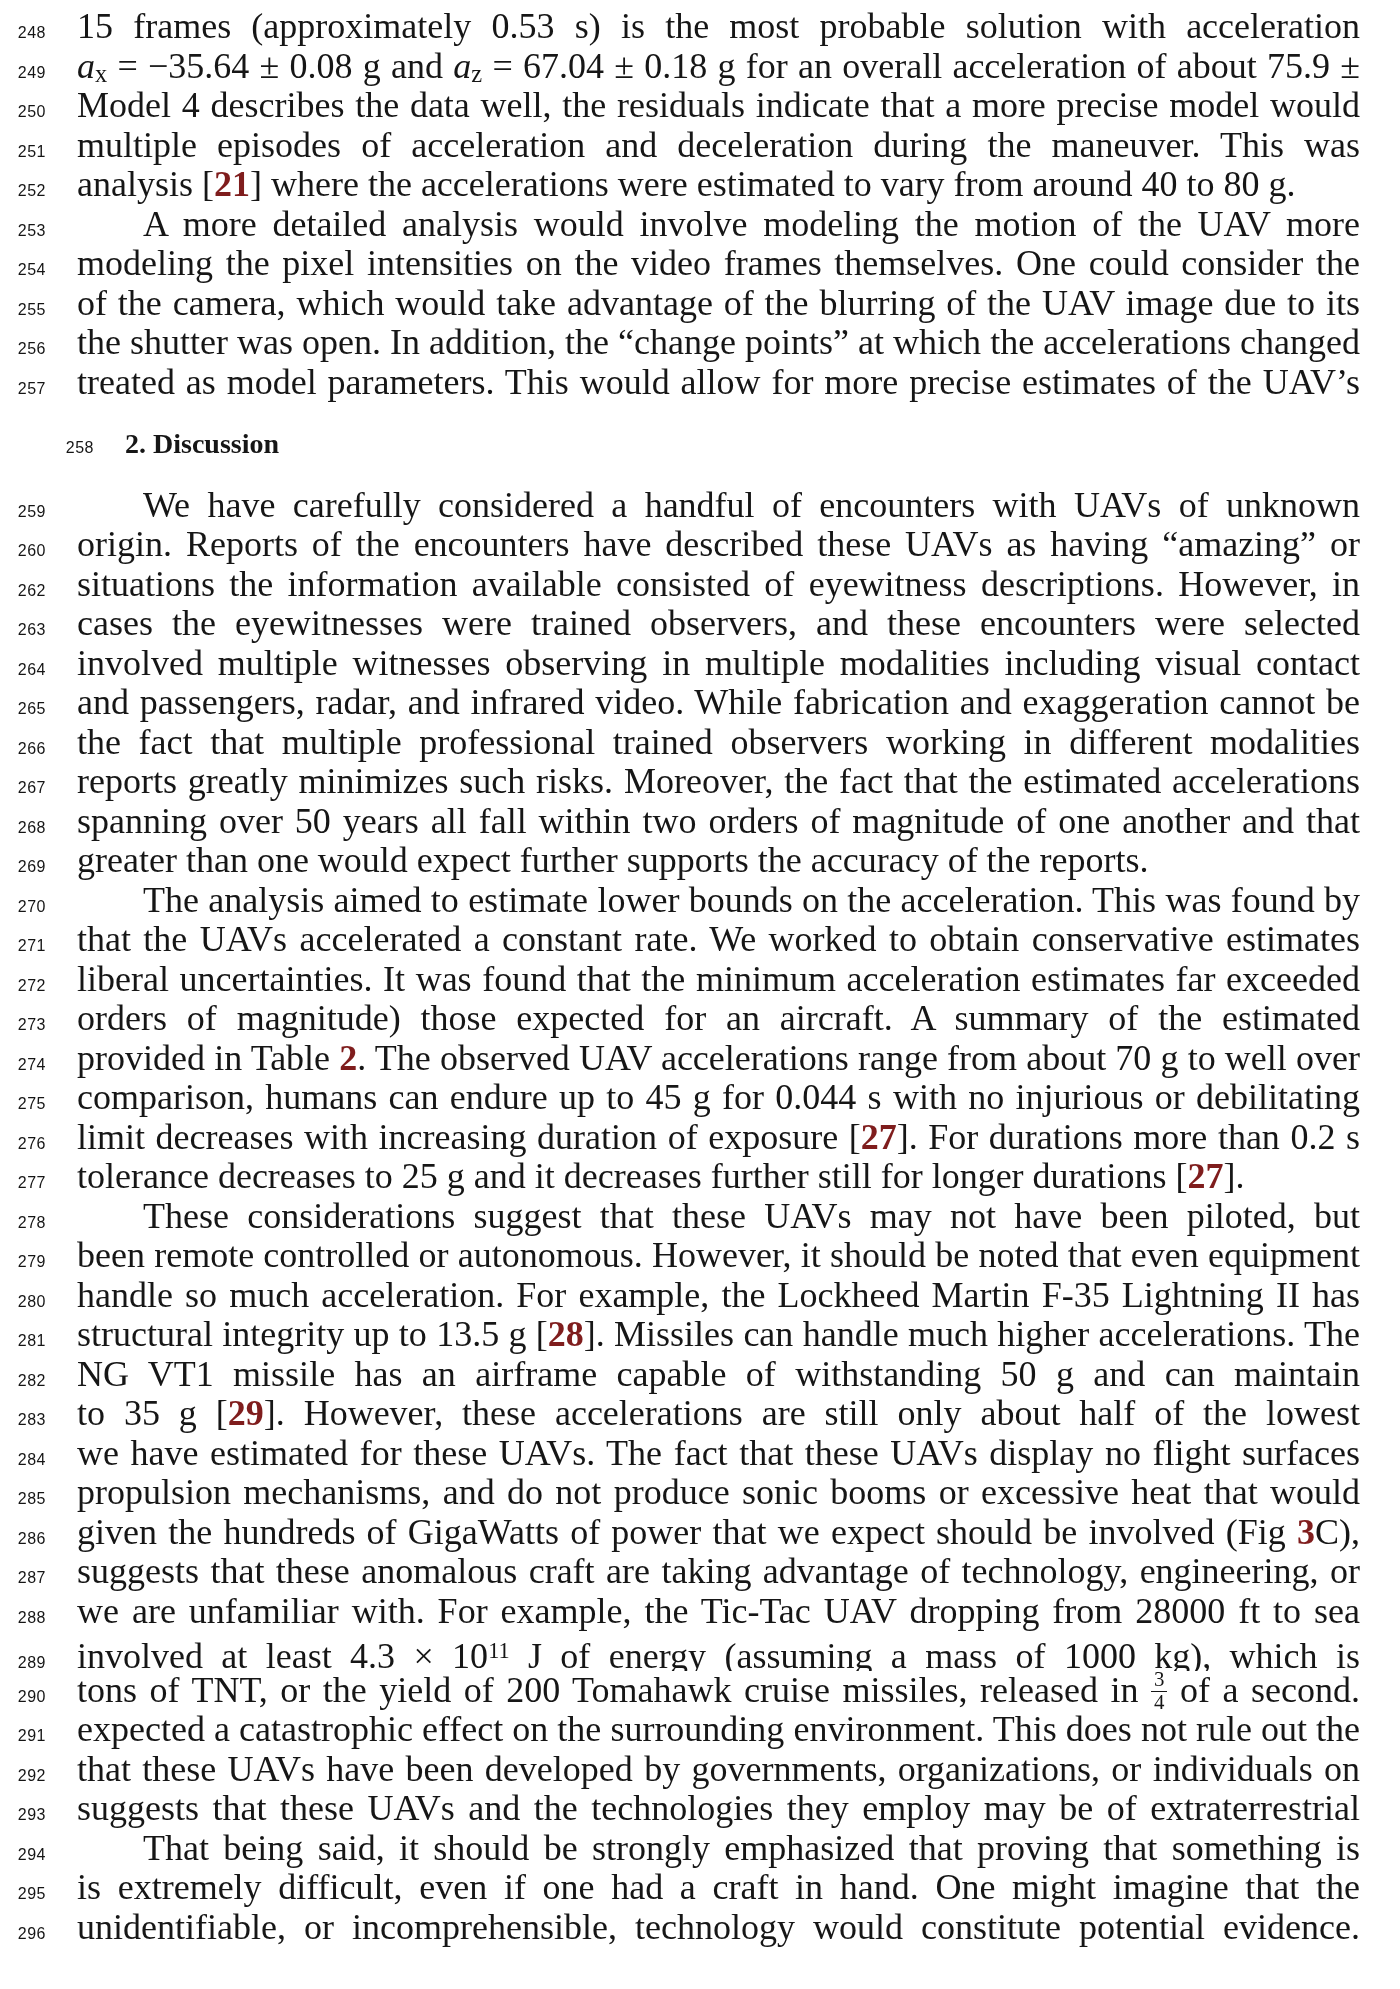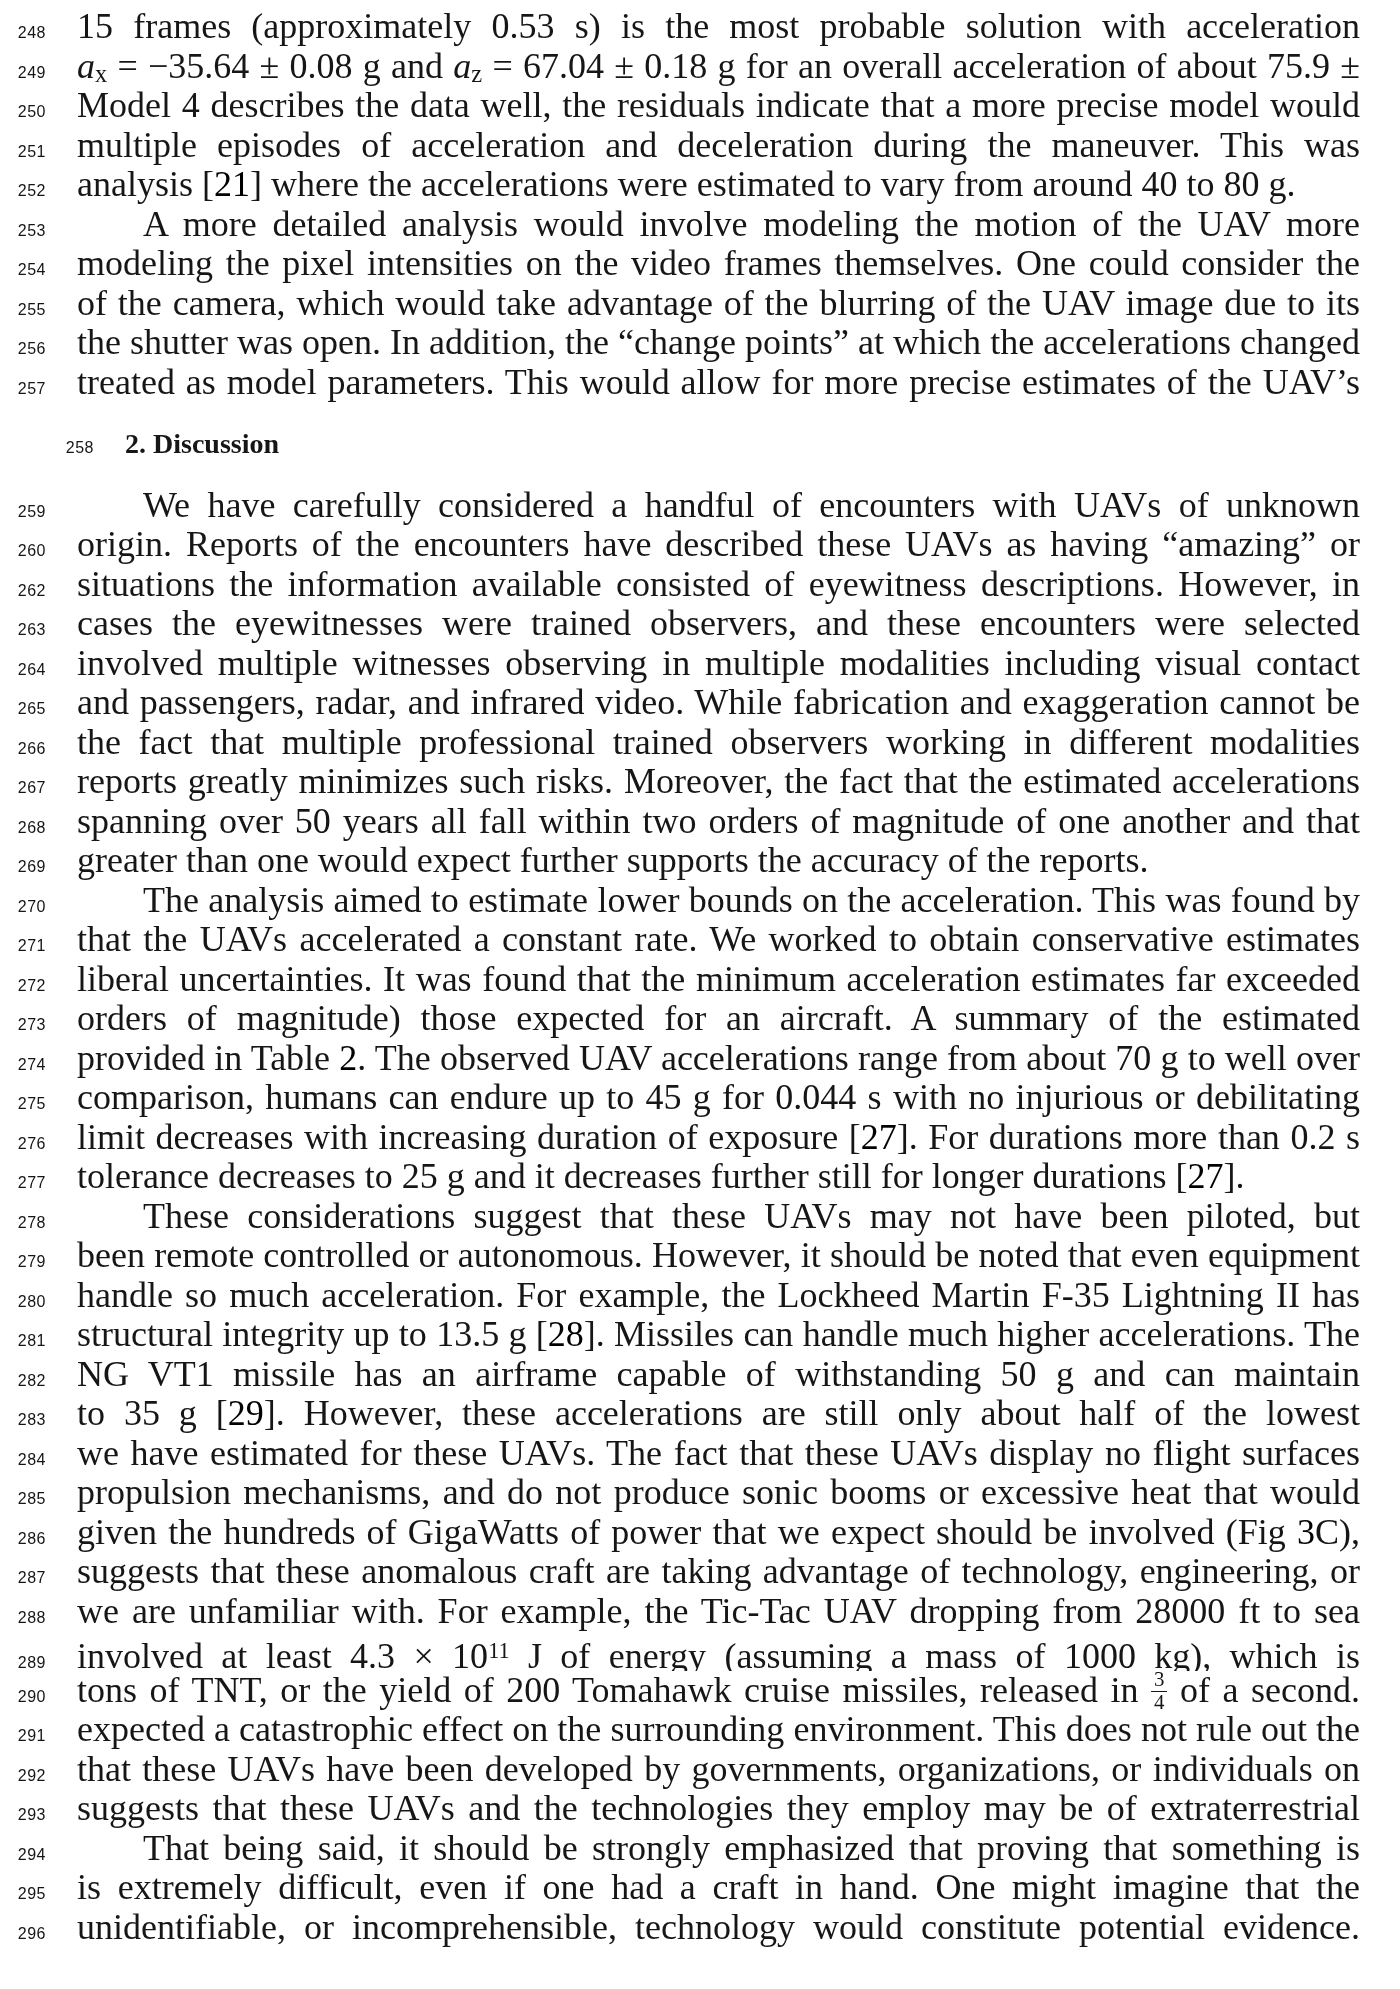--- a/index.html
+++ b/index.html
@@ -38,21 +38,21 @@
     height: 39.5px;
   }
   .line.end .ltext { text-align-last: left; }
   .line.indent .ltext { text-indent: 66px; }
   .line.heading { margin-top: 22px; margin-bottom: 22px; padding-left: 48px; }
   .line.heading .ltext {
     font-weight: bold;
     font-size: 28px;
     text-align-last: left;
   }
-  .cite { color: #000000; cursor: pointer; }
+  .cite { color: #7f1d1d; cursor: pointer; font-weight: bold; }
   .mvar { font-style: italic; }
   .msub { font-size: 0.68em; vertical-align: -0.18em; }
   .msup { font-size: 0.62em; vertical-align: 0.45em; }
   .frac {
     display: inline-block;
     vertical-align: middle;
     text-align: center;
     font-size: 0.58em;
     line-height: 1.05;
     position: relative;

